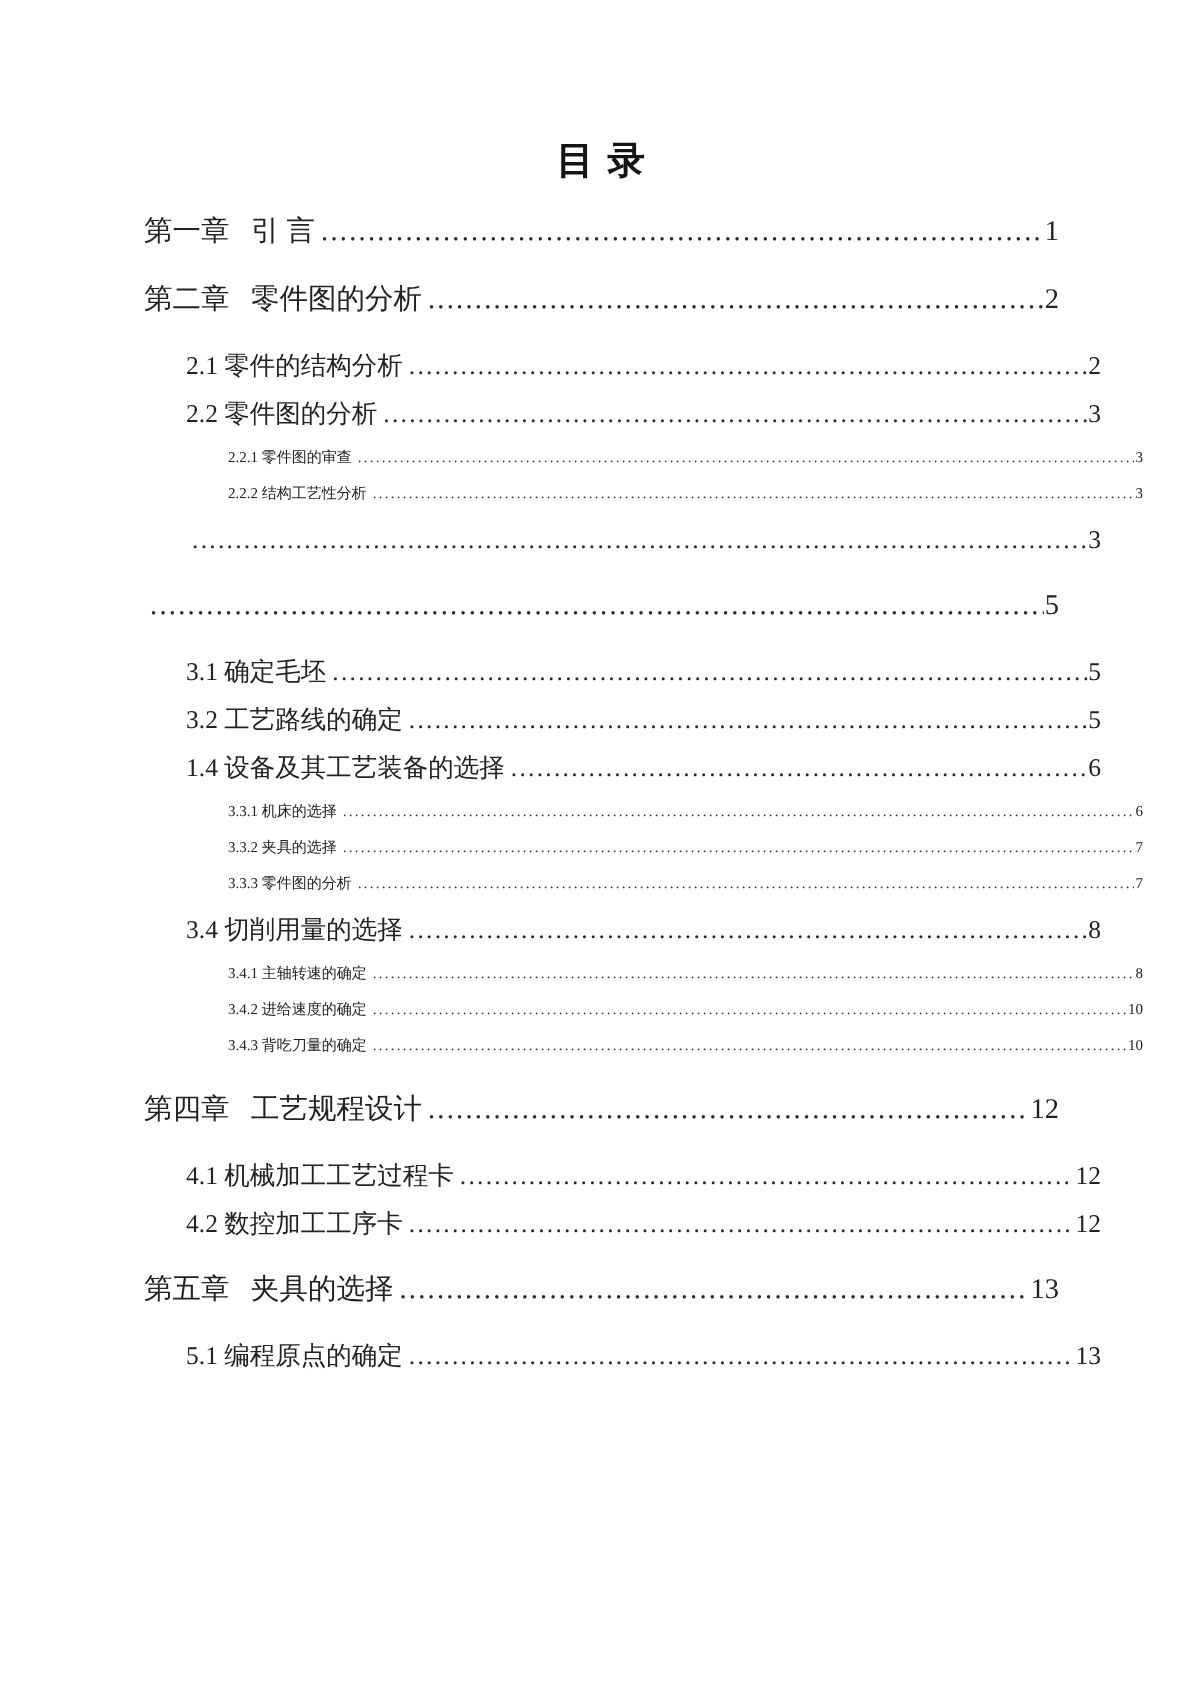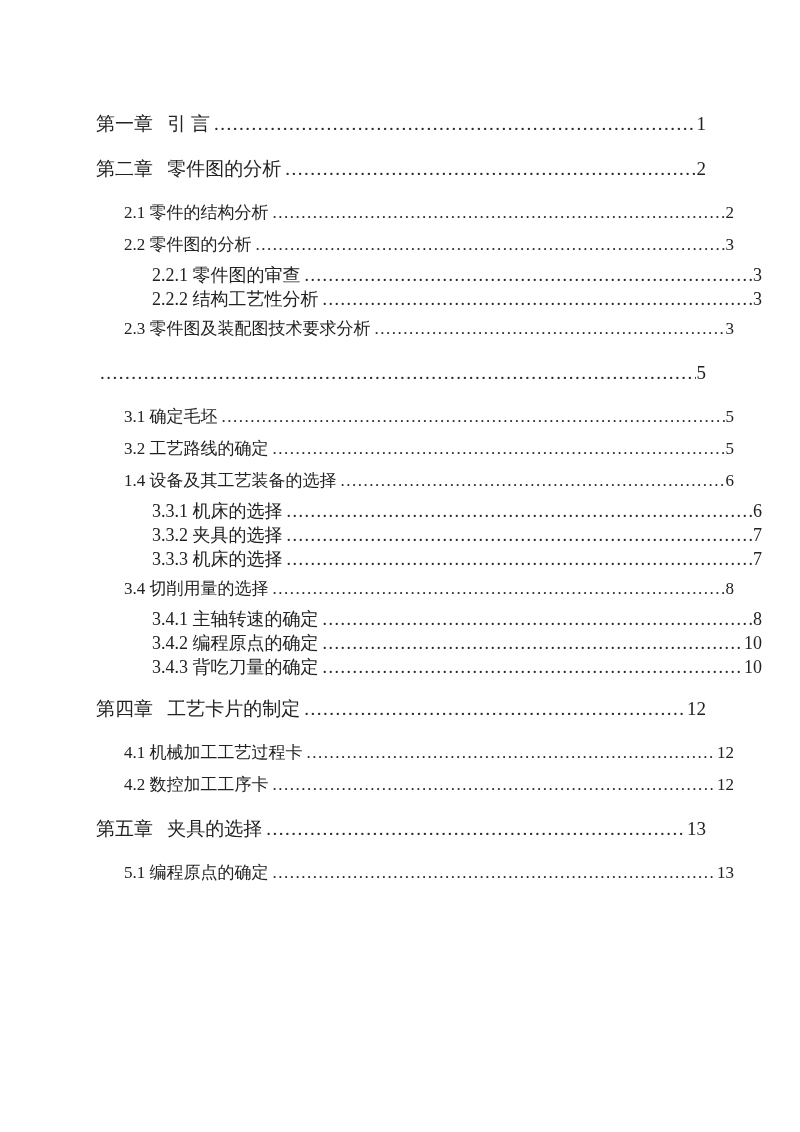--- a/index.html
+++ b/index.html
@@ -46,21 +46,21 @@
     margin: 19px 0;
     padding-left: 0;
   }
   .toc-entry.level-2 {
     font-size: 17px;
     line-height: 24px;
     margin: 8px 0;
     padding-left: 28px;
   }
   .toc-entry.level-3 {
-    font-size: 18px;
+    font-size: 10px;
     line-height: 20px;
     margin: 4px 0;
     padding-left: 56px;
   }
   .toc-label {
     white-space: pre;       
     flex: 0 0 auto;
     color: #222222;
   }
   .toc-leader {
@@ -74,20 +74,21 @@
   .toc-page {
     flex: 0 0 auto;
     color: #222222;
   }
 </style>
 </head>
 <body>
 
 <div class="page">
   <div class="content">
+    <h1 class="doc-title">目 录</h1>
 
     <div class="toc-list" id="toc-list">
         <div class="toc-entry level-1">
     <span class="toc-label">第一章   引 言</span>
     <span class="toc-leader">............................................................................................................................................................................................................................................................................................................</span>
     <span class="toc-page">1</span>
   </div>
         <div class="toc-entry level-1">
     <span class="toc-label">第二章   零件图的分析</span>
     <span class="toc-leader">............................................................................................................................................................................................................................................................................................................</span>
@@ -107,21 +108,20 @@
     <span class="toc-label">2.2.1 零件图的审查</span>
     <span class="toc-leader">............................................................................................................................................................................................................................................................................................................</span>
     <span class="toc-page">3</span>
   </div>
         <div class="toc-entry level-3">
     <span class="toc-label">2.2.2 结构工艺性分析</span>
     <span class="toc-leader">............................................................................................................................................................................................................................................................................................................</span>
     <span class="toc-page">3</span>
   </div>
         <div class="toc-entry level-2">
-    <span class="toc-label">2.3 零件图及装配图技术要求分析</span>
     <span class="toc-leader">............................................................................................................................................................................................................................................................................................................</span>
     <span class="toc-page">3</span>
   </div>
         <div class="toc-entry level-1">
     <span class="toc-leader">............................................................................................................................................................................................................................................................................................................</span>
     <span class="toc-page">5</span>
   </div>
         <div class="toc-entry level-2">
     <span class="toc-label">3.1 确定毛坯</span>
     <span class="toc-leader">............................................................................................................................................................................................................................................................................................................</span>
@@ -141,46 +141,46 @@
     <span class="toc-label">3.3.1 机床的选择</span>
     <span class="toc-leader">............................................................................................................................................................................................................................................................................................................</span>
     <span class="toc-page">6</span>
   </div>
         <div class="toc-entry level-3">
     <span class="toc-label">3.3.2 夹具的选择</span>
     <span class="toc-leader">............................................................................................................................................................................................................................................................................................................</span>
     <span class="toc-page">7</span>
   </div>
         <div class="toc-entry level-3">
-    <span class="toc-label">3.3.3 机床的选择</span>
+    <span class="toc-label">3.3.3 零件图的分析</span>
     <span class="toc-leader">............................................................................................................................................................................................................................................................................................................</span>
     <span class="toc-page">7</span>
   </div>
         <div class="toc-entry level-2">
     <span class="toc-label">3.4 切削用量的选择</span>
     <span class="toc-leader">............................................................................................................................................................................................................................................................................................................</span>
     <span class="toc-page">8</span>
   </div>
         <div class="toc-entry level-3">
     <span class="toc-label">3.4.1 主轴转速的确定</span>
     <span class="toc-leader">............................................................................................................................................................................................................................................................................................................</span>
     <span class="toc-page">8</span>
   </div>
         <div class="toc-entry level-3">
-    <span class="toc-label">3.4.2 编程原点的确定</span>
+    <span class="toc-label">3.4.2 进给速度的确定</span>
     <span class="toc-leader">............................................................................................................................................................................................................................................................................................................</span>
     <span class="toc-page">10</span>
   </div>
         <div class="toc-entry level-3">
     <span class="toc-label">3.4.3 背吃刀量的确定</span>
     <span class="toc-leader">............................................................................................................................................................................................................................................................................................................</span>
     <span class="toc-page">10</span>
   </div>
         <div class="toc-entry level-1">
-    <span class="toc-label">第四章   工艺卡片的制定</span>
+    <span class="toc-label">第四章   工艺规程设计</span>
     <span class="toc-leader">............................................................................................................................................................................................................................................................................................................</span>
     <span class="toc-page">12</span>
   </div>
         <div class="toc-entry level-2">
     <span class="toc-label">4.1 机械加工工艺过程卡</span>
     <span class="toc-leader">............................................................................................................................................................................................................................................................................................................</span>
     <span class="toc-page">12</span>
   </div>
         <div class="toc-entry level-2">
     <span class="toc-label">4.2 数控加工工序卡</span>

